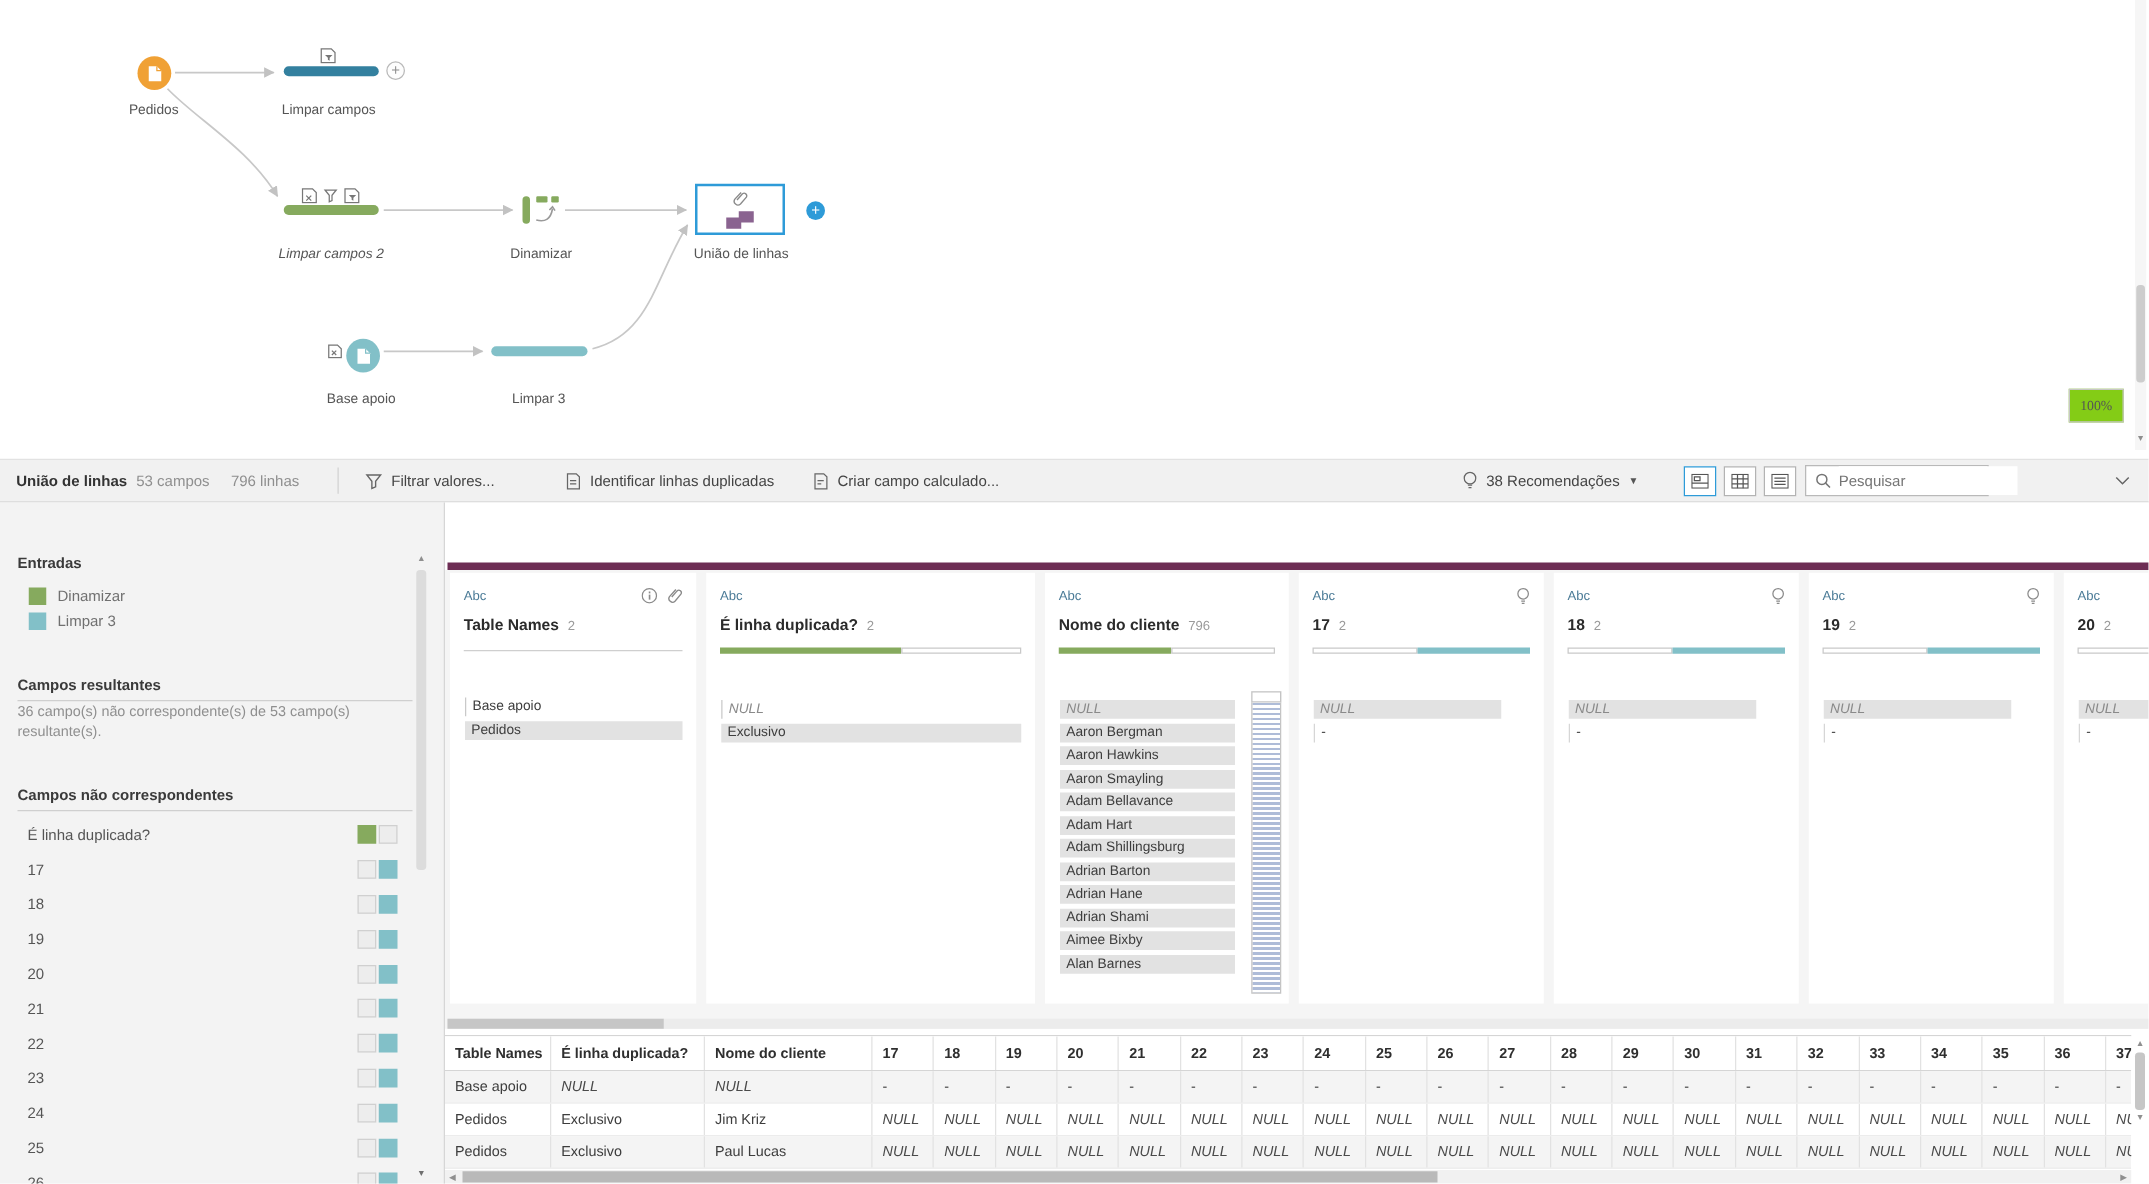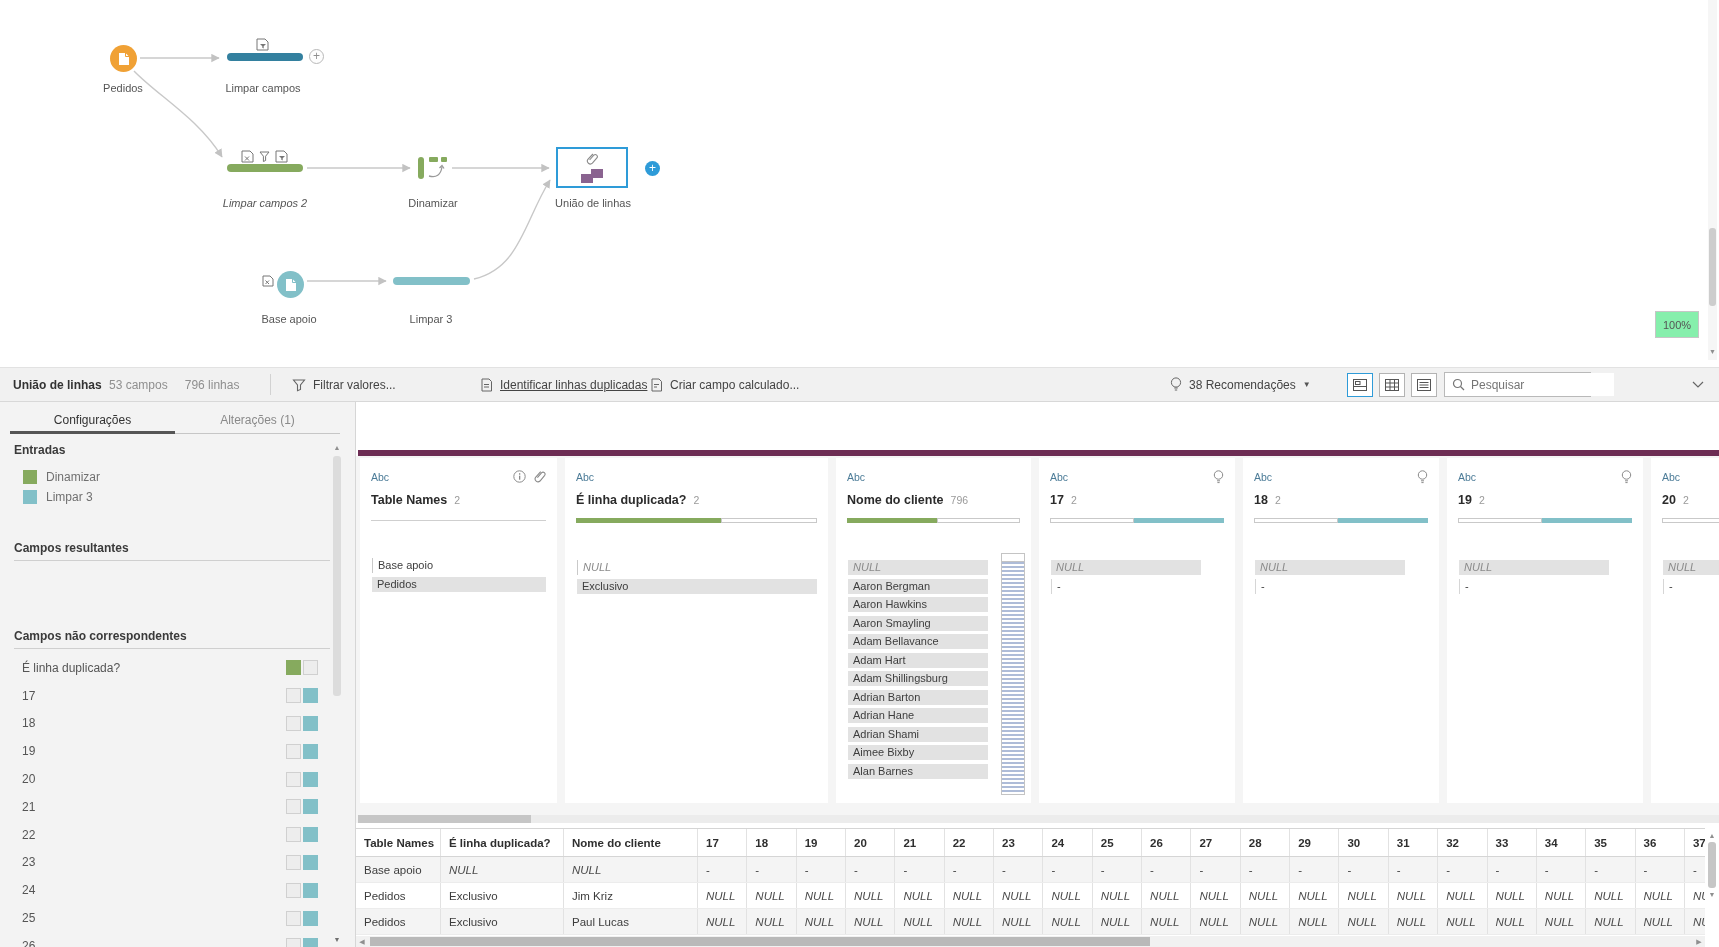--- a/index.html
+++ b/index.html
@@ -13,22 +13,22 @@
   .flow-label { position:absolute; transform:translateX(-50%); font-size:11px; color:#555; white-space:nowrap; }
   .cnode { position:absolute; width:27px; height:27px; border-radius:50%; display:flex; align-items:center; justify-content:center; cursor:pointer; }
   .hbar { position:absolute; height:8px; border-radius:4px; cursor:pointer; }
   .badge-row { position:absolute; display:flex; gap:4px; }
   .badge-row svg { display:block; }
   .union-box { position:absolute; left:556px; top:147px; width:72px; height:41px; border:2px solid #2e9bd8; background:#fff;
     display:flex; flex-direction:column; align-items:center; justify-content:center; gap:3px; cursor:pointer; }
   .plus-circle { position:absolute; width:15px; height:15px; border-radius:50%; font-size:12px; line-height:13px; text-align:center; cursor:pointer; }
   .plus-outline { border:1px solid #b9b9b9; color:#8f8f8f; background:#fdfdfd; }
   .plus-filled { background:#2e9bd8; color:#fff; line-height:15px; }
-  .zoom-btn { position:absolute; left:1655px; top:311px; width:44px; height:27px; background:#86efac; border:1px solid #c6c6c6;
-    font-size:11px; color:#555; display:flex; align-items:center; justify-content:center; cursor:pointer; }
+  .zoom-btn { position:absolute; left:1655px; top:311px; width:44px; height:27px; background:#84cc16; border:1px solid #c6c6c6;
+    font-size:11px; color:#555; display:flex; align-items:center; justify-content:center; cursor:pointer;font-family:Liberation Serif, serif; }
   .canvas-scrollbar { position:absolute; right:2px; top:0; width:9px; height:360px; background:#f6f6f6; }
   .canvas-thumb { position:absolute; left:1px; top:228px; width:7px; height:78px; background:#cdcdcd; border-radius:3px; }
   .canvas-down { position:absolute; right:2px; top:348px; width:9px; text-align:center; font-size:7px; color:#8f8f8f; }
 
   
   .toolbar { position:relative; height:34px; background:#f1f1f1; border-bottom:1px solid #d8d8d8; }
   .tb-item { position:absolute; top:0; height:33px; display:flex; align-items:center; gap:7px; font-size:12px; color:#444; white-space:nowrap; }
   .tb-title { font-weight:bold; color:#333; }
   .tb-meta span { color:#8f8f8f; margin-right:10px; }
   .tb-sep { position:absolute; left:270px; top:6px; width:1px; height:21px; background:#d2d2d2; }
@@ -233,21 +233,21 @@
       <span>53 campos</span>
       <span>796 linhas</span>
     </div>
     <div class="tb-sep"></div>
     <div class="tb-item tb-btn" style="left:292px;">
       <svg width="14" height="14">
           <path d="M1.5 2 h11 L8.5 7 v4.5 l-3 1.2 V7 Z" fill="none" stroke="#666" stroke-width="1.1"></path>
         </svg>
       <span>Filtrar valores...</span>
     </div>
-    <div class="tb-item tb-btn" style="left:480px;text-decoration:underline;">
+    <div class="tb-item tb-btn" style="left:452px;">
       <svg width="13" height="14">
           <path d="M2 1 h7 l2.5 2.5 V13 H2 Z" fill="none" stroke="#666"></path>
           <path d="M4 6.5 h5 M4 9 h5" stroke="#666"></path>
         </svg>
       <span>Identificar linhas duplicadas</span>
     </div>
     <div class="tb-item tb-btn" style="left:650px;" able="true">
       <svg width="13" height="14">
           <path d="M2 1 h7 l2.5 2.5 V13 H2 Z" fill="none" stroke="#666"></path>
           <path d="M4 6.5 h5 M4 9 h3" stroke="#666"></path>
@@ -295,36 +295,33 @@
     <div class="tb-item tb-btn" style="left:1692px;">
       <svg width="12" height="8">
           <path d="M1 1 L6 6 L11 1" fill="none" stroke="#666" stroke-width="1.2"></path>
         </svg>
     </div>
   </div>
 
   <div class="workspace">
 
     <div class="sidebar">
-      <div class="tabs">
-        <div class="tab active">Configurações</div>
-        <div class="tab">Alterações (1)</div>
-      </div>
 
       <div class="sb-heading" style="top:41px;">Entradas</div>
       <div class="input-item" style="top:68px;">
         <span class="input-sw" style="background: rgb(134, 170, 94);"></span>
         <span class="lbl">Dinamizar</span>
       </div>
       <div class="input-item" style="top:88px;">
         <span class="input-sw" style="background: rgb(130, 192, 200);"></span>
         <span class="lbl">Limpar 3</span>
       </div>
 
       <div class="sb-heading ruled" style="top:139px;">Campos resultantes</div>
+      <div class="sb-summary" style="top:161px;">36 campo(s) não correspondente(s) de 53 campo(s) resultante(s).</div>
 
       <div class="sb-heading ruled" style="top:227px;">Campos não correspondentes</div>
       <div class="mm-list">
           <div class="mm-row">
             <span class="mm-label">É linha duplicada?</span>
             <span class="mm-swatches">
               <span class="sw" style="background: rgb(134, 170, 94);"></span>
               <span class="sw sw-empty"></span>
             </span>
           </div>

